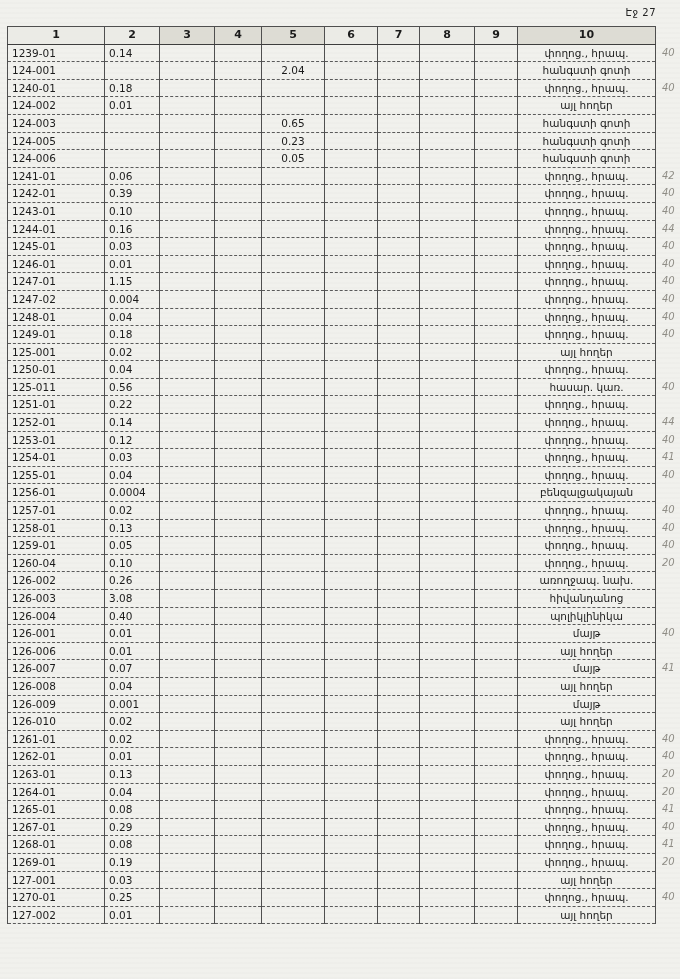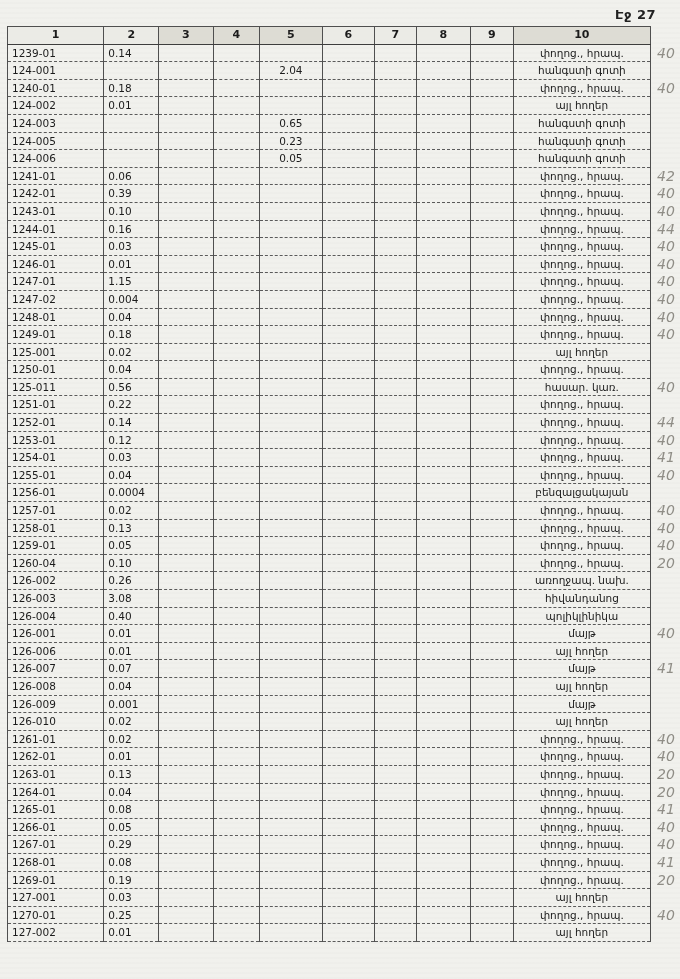--- a/index.html
+++ b/index.html
@@ -8,22 +8,22 @@
     background:#f1f1ed;
     font-family:"DejaVu Sans", sans-serif;
     position:relative;
     overflow:hidden;
     color:#1b1b1b;
   }
   .page-label {
     position:absolute;
     top:7px;
     right:24px;
-    font-size:13px;
-    font-weight:bold;
+    font-size:10px;
+    font-weight:normal;
     color:#222;
     letter-spacing:0.5px;
   }
   table {
     border-collapse:collapse;
     position:absolute;
     top:26px;
     left:7px;
     table-layout:fixed;
   }
@@ -59,21 +59,21 @@
   td.c7, th.c7 { width:42px; }
   td.c8, th.c8 { width:55px; }
   td.c9, th.c9 { width:43px; }
   td.c10, th.c10 { width:138px; text-align:center; }
   th.c1 { width:97px; }
   th.note-cell, td.note-cell {
     border:none !important;
     background:transparent;
     width:24px;
     color:#8f8d86;
-    font-size:14px;
+    font-size:10px;
     text-align:left;
     padding-left:6px;
     font-style:italic;
   }
   
   .paper-noise {
     position:absolute; inset:0;
     background:
       repeating-linear-gradient(0deg, rgba(0,0,0,0.012) 0 2px, transparent 2px 5px);
     pointer-events:none;
@@ -669,33 +669,20 @@
         <td class="c4"></td>
         <td class="c5"></td>
         <td class="c6"></td>
         <td class="c7"></td>
         <td class="c8"></td>
         <td class="c9"></td>
         <td class="c10">փողոց., հրապ.</td>
         <td class="note-cell">41</td>
       </tr>
       <tr>
-        <td class="c1">1266-01</td>
-        <td class="c2">0.05</td>
-        <td class="c3"></td>
-        <td class="c4"></td>
-        <td class="c5"></td>
-        <td class="c6"></td>
-        <td class="c7"></td>
-        <td class="c8"></td>
-        <td class="c9"></td>
-        <td class="c10">փողոց., հրապ.</td>
-        <td class="note-cell">40</td>
-      </tr>
-      <tr>
         <td class="c1">1267-01</td>
         <td class="c2">0.29</td>
         <td class="c3"></td>
         <td class="c4"></td>
         <td class="c5"></td>
         <td class="c6"></td>
         <td class="c7"></td>
         <td class="c8"></td>
         <td class="c9"></td>
         <td class="c10">փողոց., հրապ.</td>

